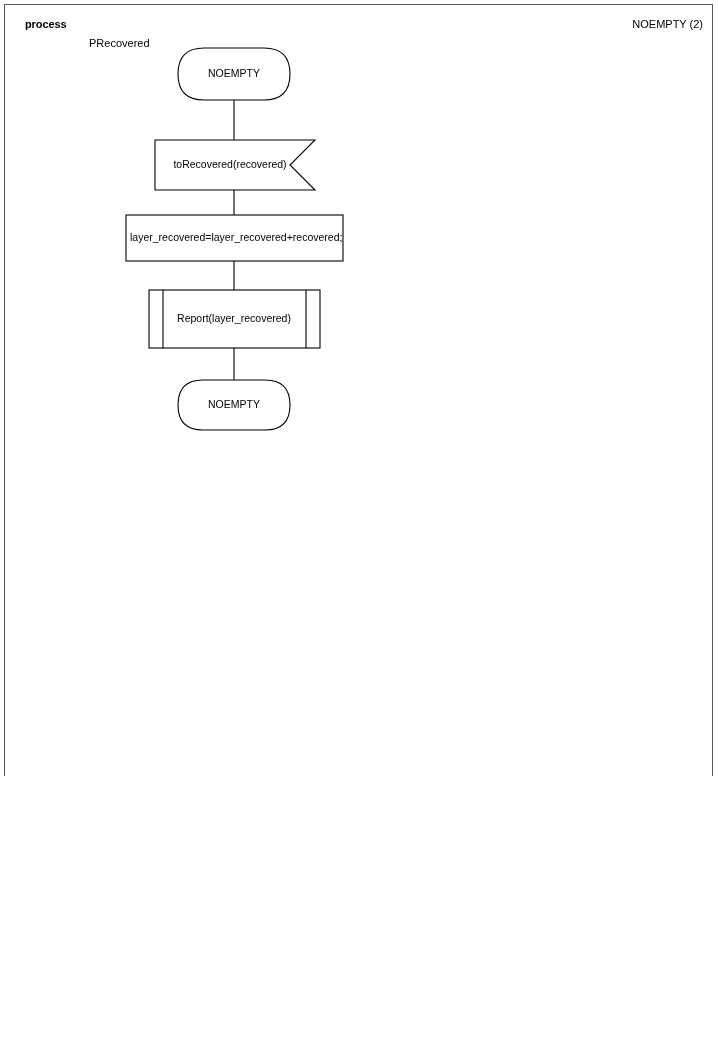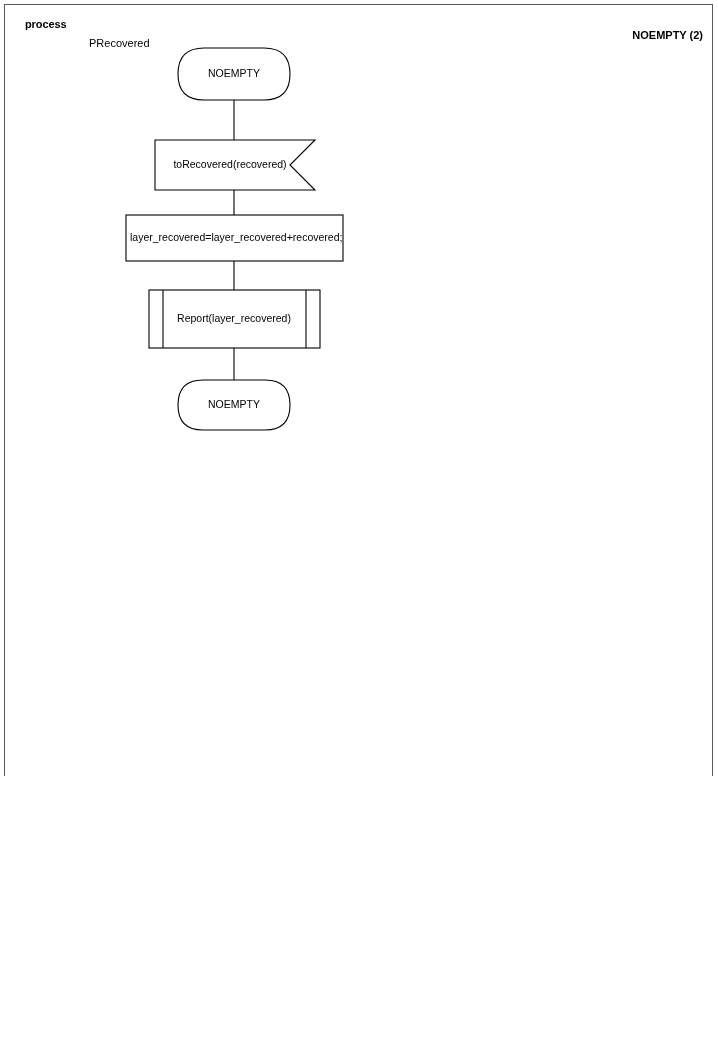--- a/index.html
+++ b/index.html
@@ -45,22 +45,22 @@
     letter-spacing: -0.1px;
   }
   #hdr-name {
     left: 89px;
     top: 18px;
     font-weight: normal;
     margin-top: 19px;
   }
   #hdr-page {
     right: 15px;
-    top: 29px;
-    font-weight: bold;
+    top: 18px;
+    font-weight: normal;
   }
   
   #flow {
     position: absolute;
     left: 0;
     top: 0;
     width: 718px;
     height: 1047px;
   }
   .sym {

